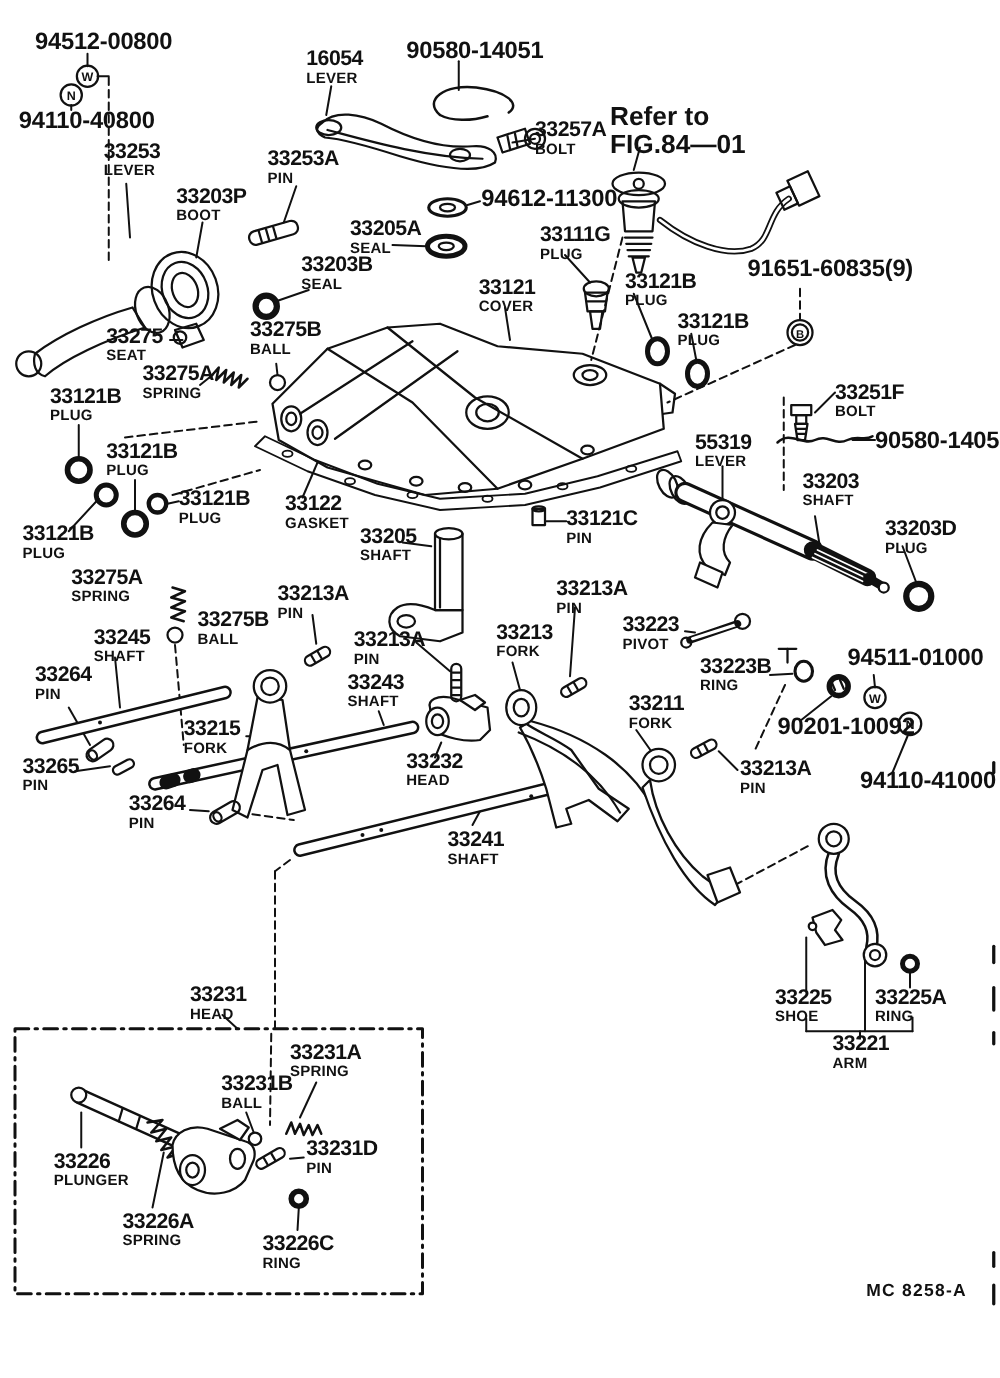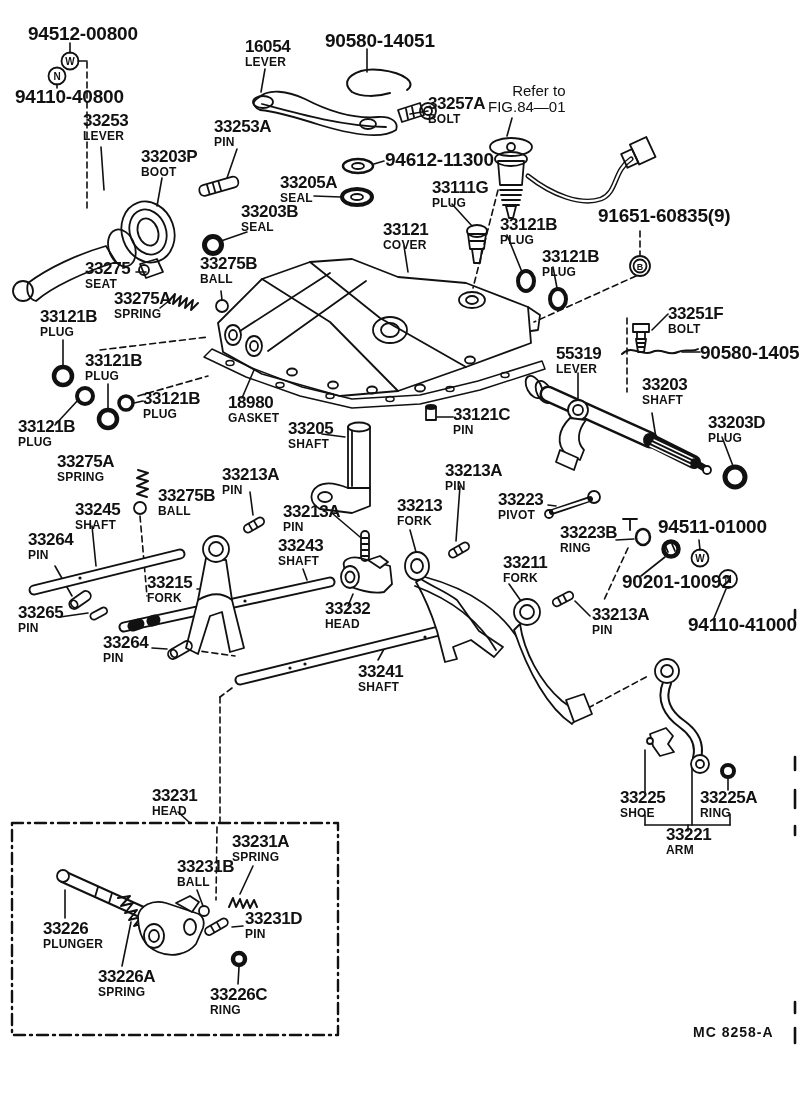--- a/index.html
+++ b/index.html
@@ -3,21 +3,21 @@
 <meta charset="utf-8">
 <style>
   html,body{margin:0;padding:0;background:#fff;}
   .stage{position:relative;width:800px;height:1102px;background:#fff;overflow:hidden;
          font-family:"Liberation Sans",sans-serif;color:#111;}
   svg.art{position:absolute;left:0;top:0;}
   .lbl{position:absolute;line-height:1.04;white-space:nowrap;}
   .num{display:block;font-weight:700;font-size:17px;letter-spacing:-0.4px;}
   .num.long{font-size:19px;letter-spacing:-0.2px;}
   .nm{display:block;font-weight:700;font-size:12px;letter-spacing:0.2px;}
-  .note{position:absolute;font-weight:400;font-size:15px;line-height:1.05;text-align:right;}
+  .note{position:absolute;font-weight:700;font-size:21px;line-height:1.05;}
   .footer-code{position:absolute;font-weight:700;font-size:14px;letter-spacing:1px;}
 </style>
 </head>
 <body>
 
 <div class="stage">
 
 <svg class="art" width="800" height="1102" viewBox="0 0 800 1102" fill="none" stroke="#111" stroke-width="1.8" stroke-linecap="round" stroke-linejoin="round">
 
   <g stroke-width="1.6">
@@ -530,21 +530,21 @@
     </div>
   <div class="lbl" style="left:200px;top:255px">
       <span class="num">33275B</span>
       <span class="nm">BALL</span>
     </div>
   <div class="lbl" style="left:114px;top:290px">
       <span class="num">33275A</span>
       <span class="nm">SPRING</span>
     </div>
   <div class="lbl" style="left:228px;top:394px">
-      <span class="num">18980</span>
+      <span class="num">33122</span>
       <span class="nm">GASKET</span>
     </div>
   <div class="lbl" style="left:556px;top:345px">
       <span class="num">55319</span>
       <span class="nm">LEVER</span>
     </div>
   <div class="lbl" style="left:668px;top:305px">
       <span class="num">33251F</span>
       <span class="nm">BOLT</span>
     </div>
@@ -632,21 +632,21 @@
       <span class="nm">FORK</span>
     </div>
   <div class="lbl" style="left:498px;top:491px">
       <span class="num">33223</span>
       <span class="nm">PIVOT</span>
     </div>
   <div class="lbl" style="left:560px;top:524px">
       <span class="num">33223B</span>
       <span class="nm">RING</span>
     </div>
-  <div class="lbl" style="left:658px;top:517px">
+  <div class="lbl" style="left:678px;top:517px">
       <span class="num long">94511-01000</span>
     </div>
   <div class="lbl" style="left:622px;top:572px">
       <span class="num long">90201-10092</span>
     </div>
   <div class="lbl" style="left:688px;top:615px">
       <span class="num long">94110-41000</span>
     </div>
   <div class="lbl" style="left:152px;top:787px">
       <span class="num">33231</span>

